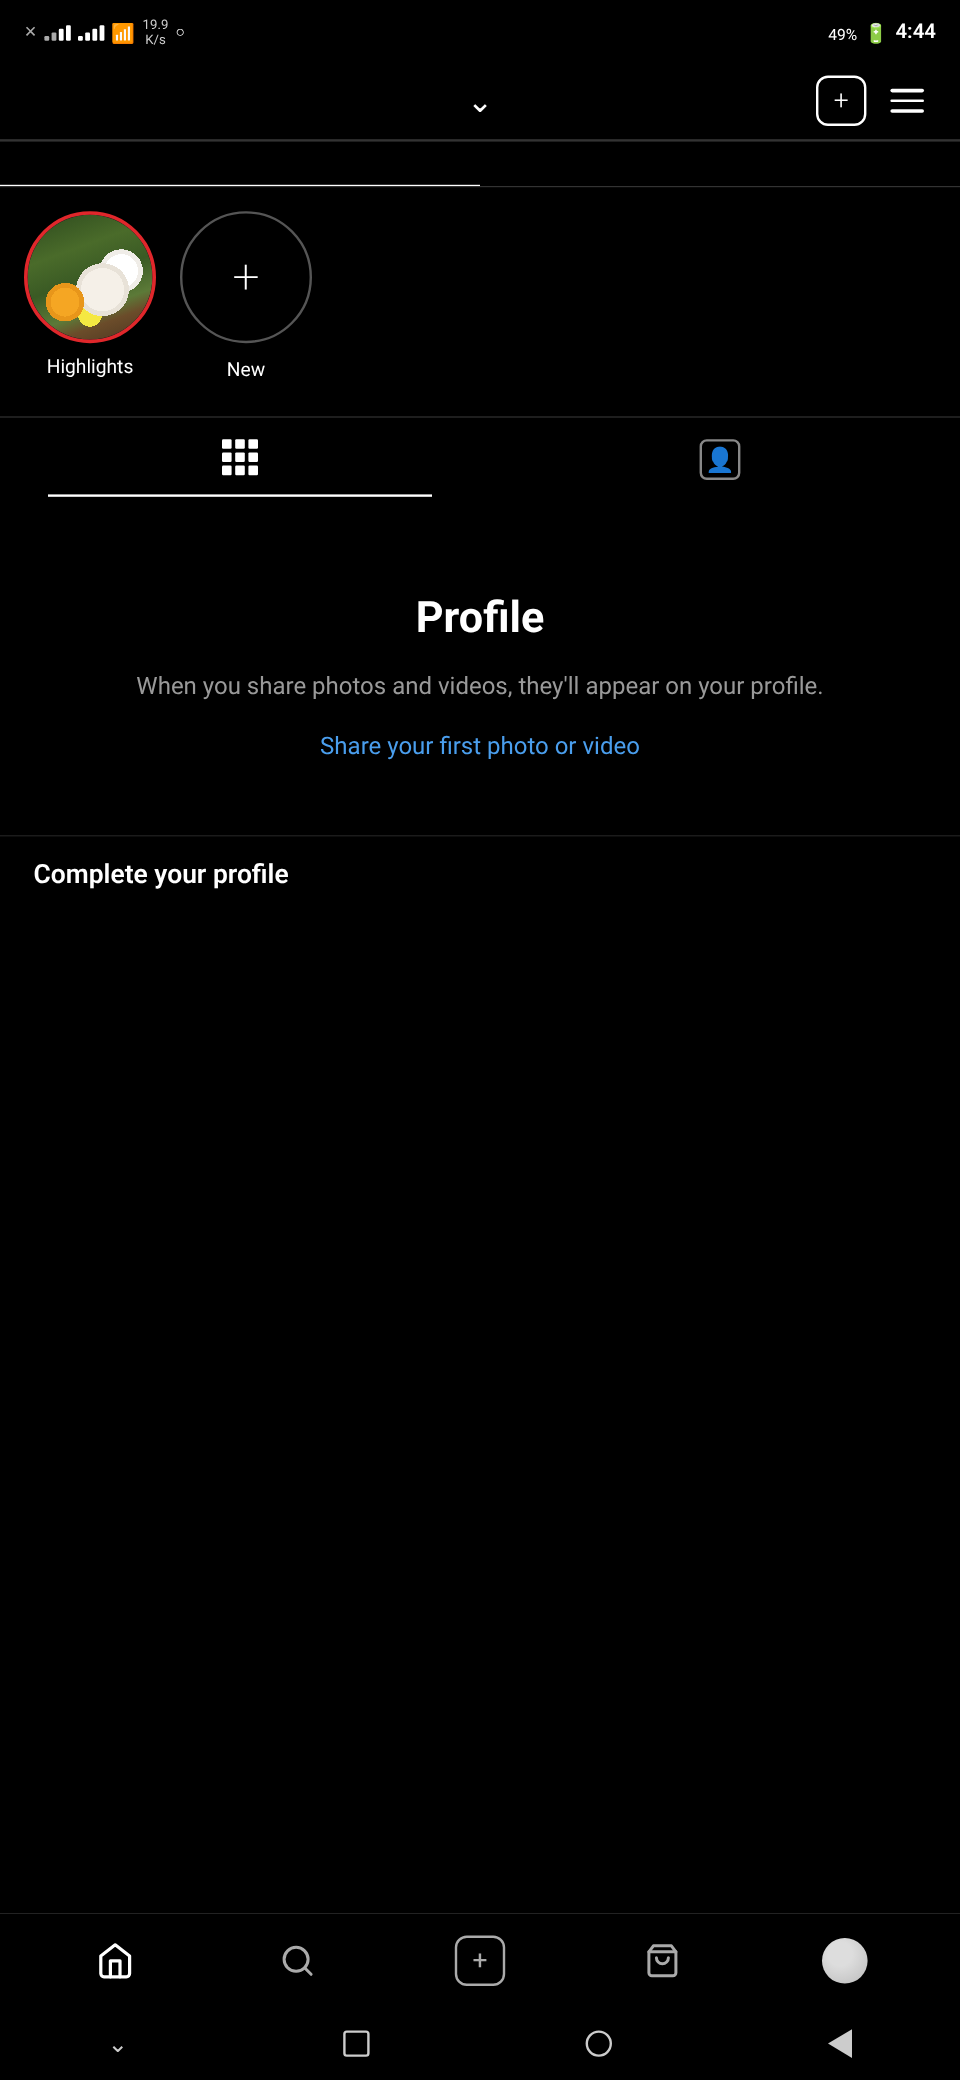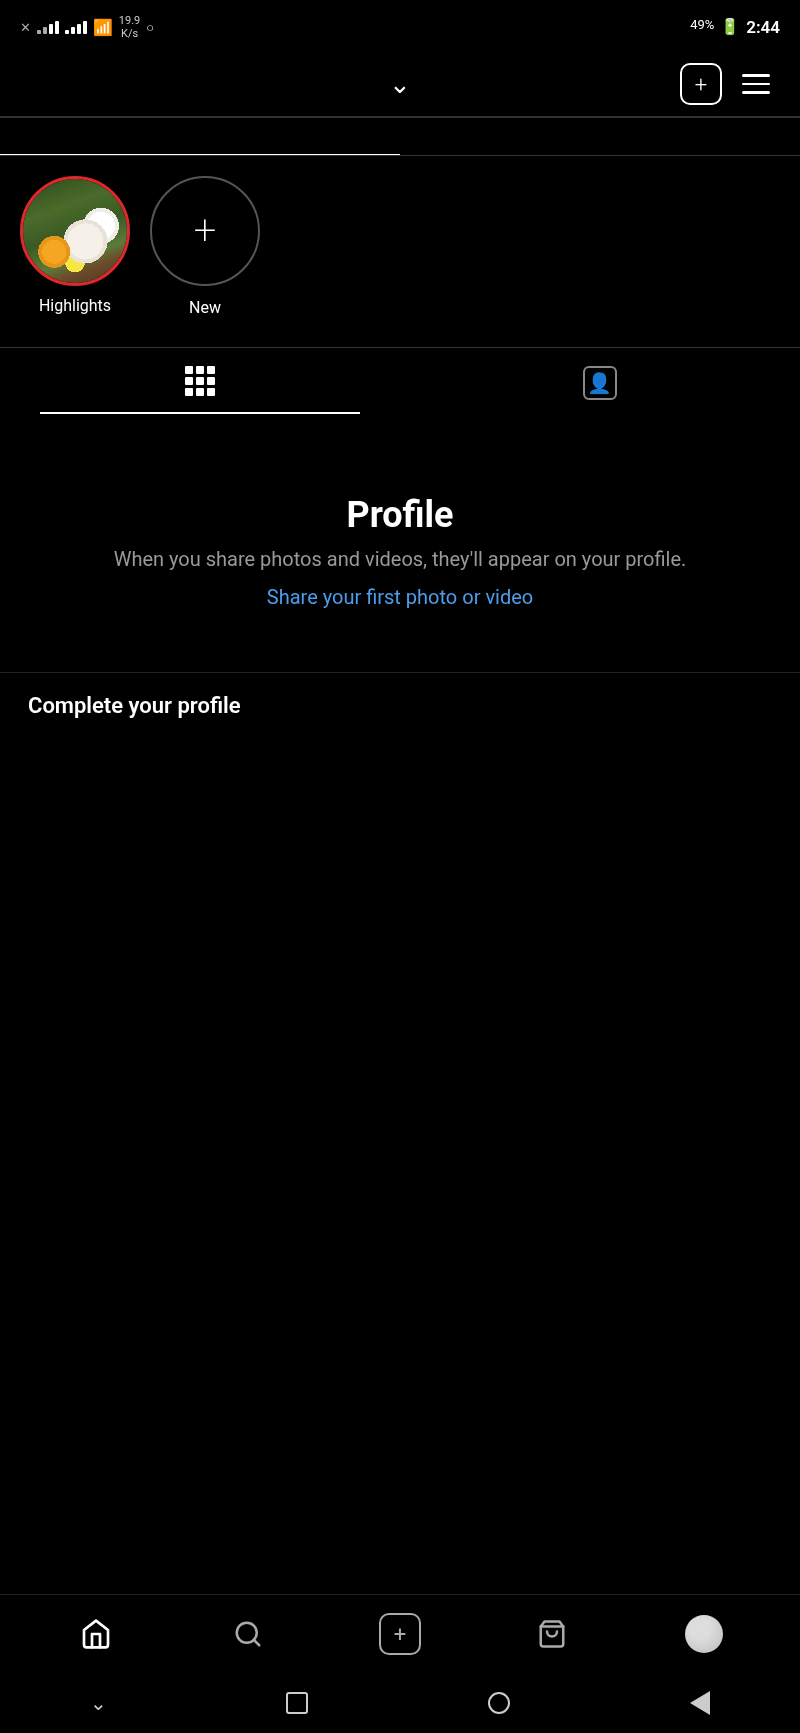--- a/index.html
+++ b/index.html
@@ -24,21 +24,21 @@
     }
     .status-left {
       display: flex;
       align-items: center;
       gap: 6px;
       font-size: 13px;
       color: #fff;
     }
     .status-right {
       display: flex;
-      align-items: flex-start;
+      align-items: flex-end;
       gap: 6px;
       font-size: 13px;
       color: #fff;
     }
     .signal-bars {
       display: flex;
       align-items: flex-end;
       gap: 2px;
     }
     .signal-bar {
@@ -236,21 +236,21 @@
       font-size: 20px;
       color: #888;
     }
 
     
     .profile-empty {
       padding: 80px 60px 60px;
       display: flex;
       flex-direction: column;
       align-items: center;
-      gap: 8px;
+      gap: 20px;
     }
 
     .profile-title {
       font-size: 36px;
       font-weight: 700;
       color: #fff;
       text-align: center;
     }
 
     .profile-description {
@@ -381,21 +381,21 @@
       <div class="signal-bar" style="height:13px;background:#fff;"></div>
     </div>
     <span style="font-size:16px;">📶</span>
     <div class="data-text" style="white-space:pre;">19.9
 K/s</div>
     <span>○</span>
   </div>
   <div class="status-right">
     <span>49%</span>
     <span style="font-size:16px;">🔋</span>
-    <span style="font-weight:600;font-size:17px;">2:44</span>
+    <span style="font-weight:600;font-size:17px;">4:44</span>
   </div>
 </div>
 
 <div class="top-nav">
   <div class="nav-dropdown">
     <span style="font-size:26px;">⌄</span>
   </div>
   <div class="nav-right-icons">
     <div class="nav-icon-add">
       <span>+</span>

